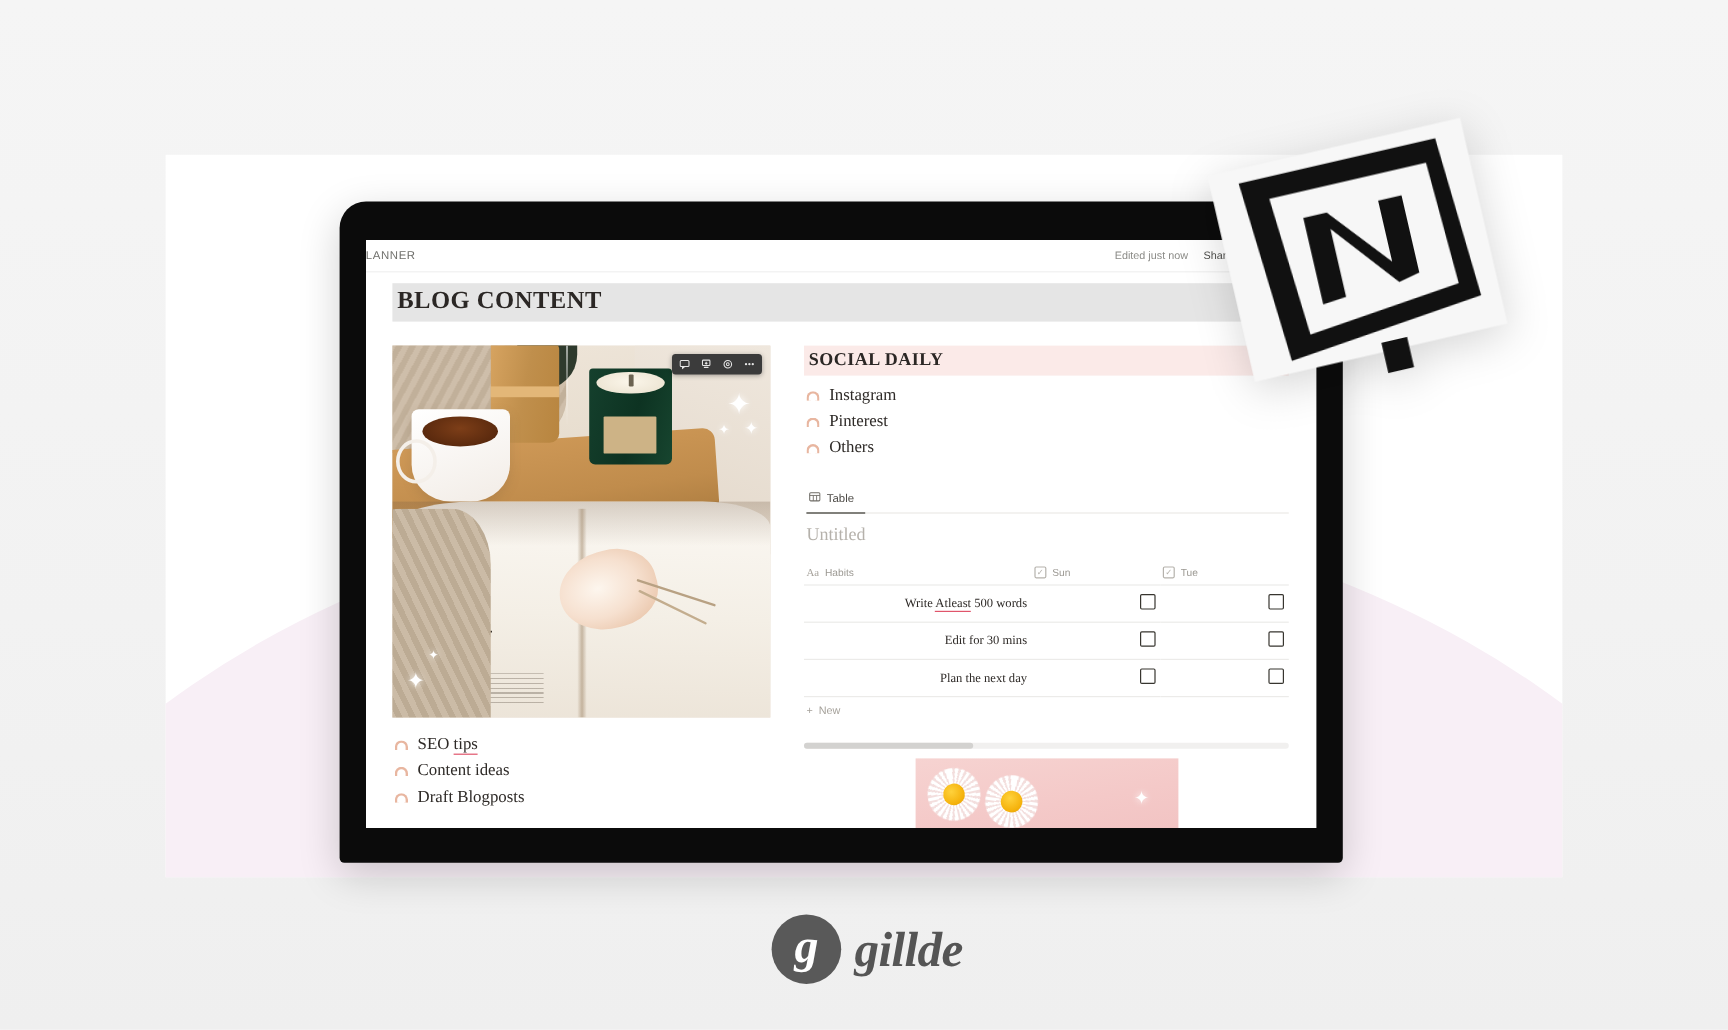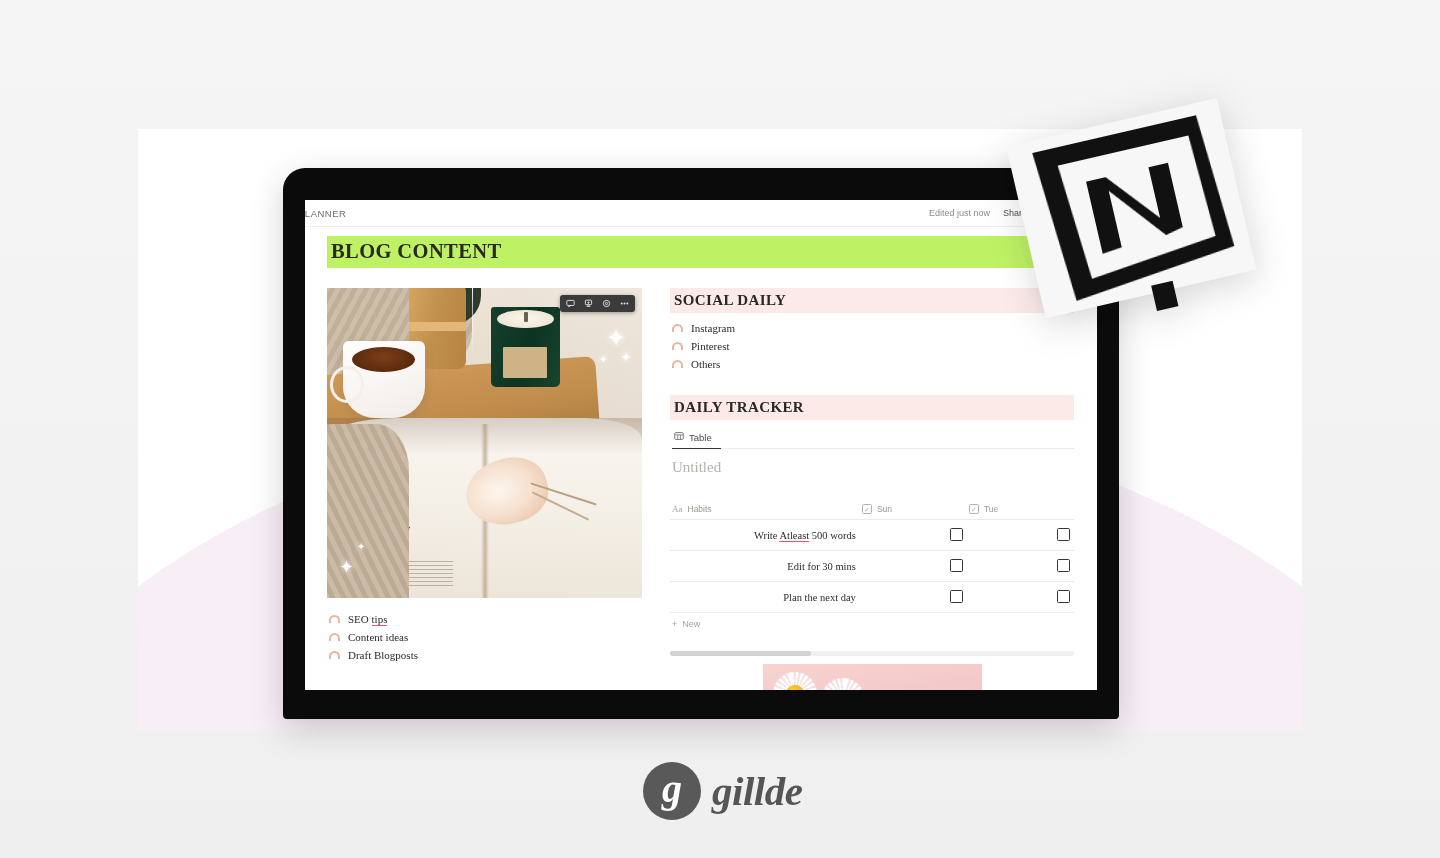--- a/index.html
+++ b/index.html
@@ -102,21 +102,21 @@
     padding: 9px 22px 0 22px;
     box-sizing: border-box;
     height: 463px;
     overflow: hidden;
   }
 
   .band-title {
     font-family: "Liberation Serif", serif;
     font-weight: bold;
     color: #2b2725;
-    background: #bef264;
+    background: #e5e5e5;
     letter-spacing: 0.4px;
   }
 
   #page-title {
     font-size: 20.5px;
     padding: 4px 4px 5px 4px;
     margin: 0 0 20px 0;
     width: 100%;
     box-sizing: border-box;
   }
@@ -289,21 +289,21 @@
   }
 
   
   .bullet-list { margin-top: 12px; }
   .bullet-item {
     display: flex;
     align-items: center;
     gap: 8px;
     padding: 3px 2px;
     font-family: "Liberation Serif", serif;
-    font-size: 11px;
+    font-size: 14px;
     color: #2e2a27;
   }
   .arch {
     width: 11px; height: 8px; flex: none;
     border-radius: 6px 6px 0 0;
     border: 2.5px solid #e8b6a0;
     border-bottom: none;
     box-sizing: border-box;
   }
   .spell { border-bottom: 1.6px solid #e0556b; padding-bottom: 0px; }
@@ -336,21 +336,21 @@
     border-bottom: 1.6px solid #37352f;
     margin-bottom: -1px;
     cursor: pointer;
     text-align: right;
   }
 
   #db-name {
     font-family: "Liberation Serif", serif;
     font-size: 15px;
     color: #b5b1ab;
-    margin: 10px 0 25px 2px;
+    margin: 10px 0 14px 2px;
   }
 
   
   #habit-table { width: 100%; border-collapse: collapse; }
   #habit-table th, #habit-table td {
     text-align: left;
     border-bottom: 1px solid #ecebe9;
     padding: 0;
   }
   #habit-table thead th {
@@ -618,21 +618,20 @@
                 <div class="bullet-item">
                   <span class="arch"></span>
                   <span>Pinterest</span>
                 </div>
                 <div class="bullet-item">
                   <span class="arch"></span>
                   <span>Others</span>
                 </div>
               </div>
 
-            <h2 id="tracker-title" class="band-title">DAILY TRACKER</h2>
 
             <div id="db-tabs">
               <div id="tab-table">
                 <span>
                   <svg width="10" height="10" viewBox="0 0 16 16">
                       <rect x="1.2" y="2.6" width="13.6" height="10.8" rx="1.4" fill="none" stroke="#6f6c66" stroke-width="1.4"></rect>
                       <path d="M1.2 6.2 H14.8 M6 6.2 V13.4 M10.4 6.2 V13.4" stroke="#6f6c66" stroke-width="1.2"></path>
                     </svg>
                 </span>
                 <span>Table</span>

